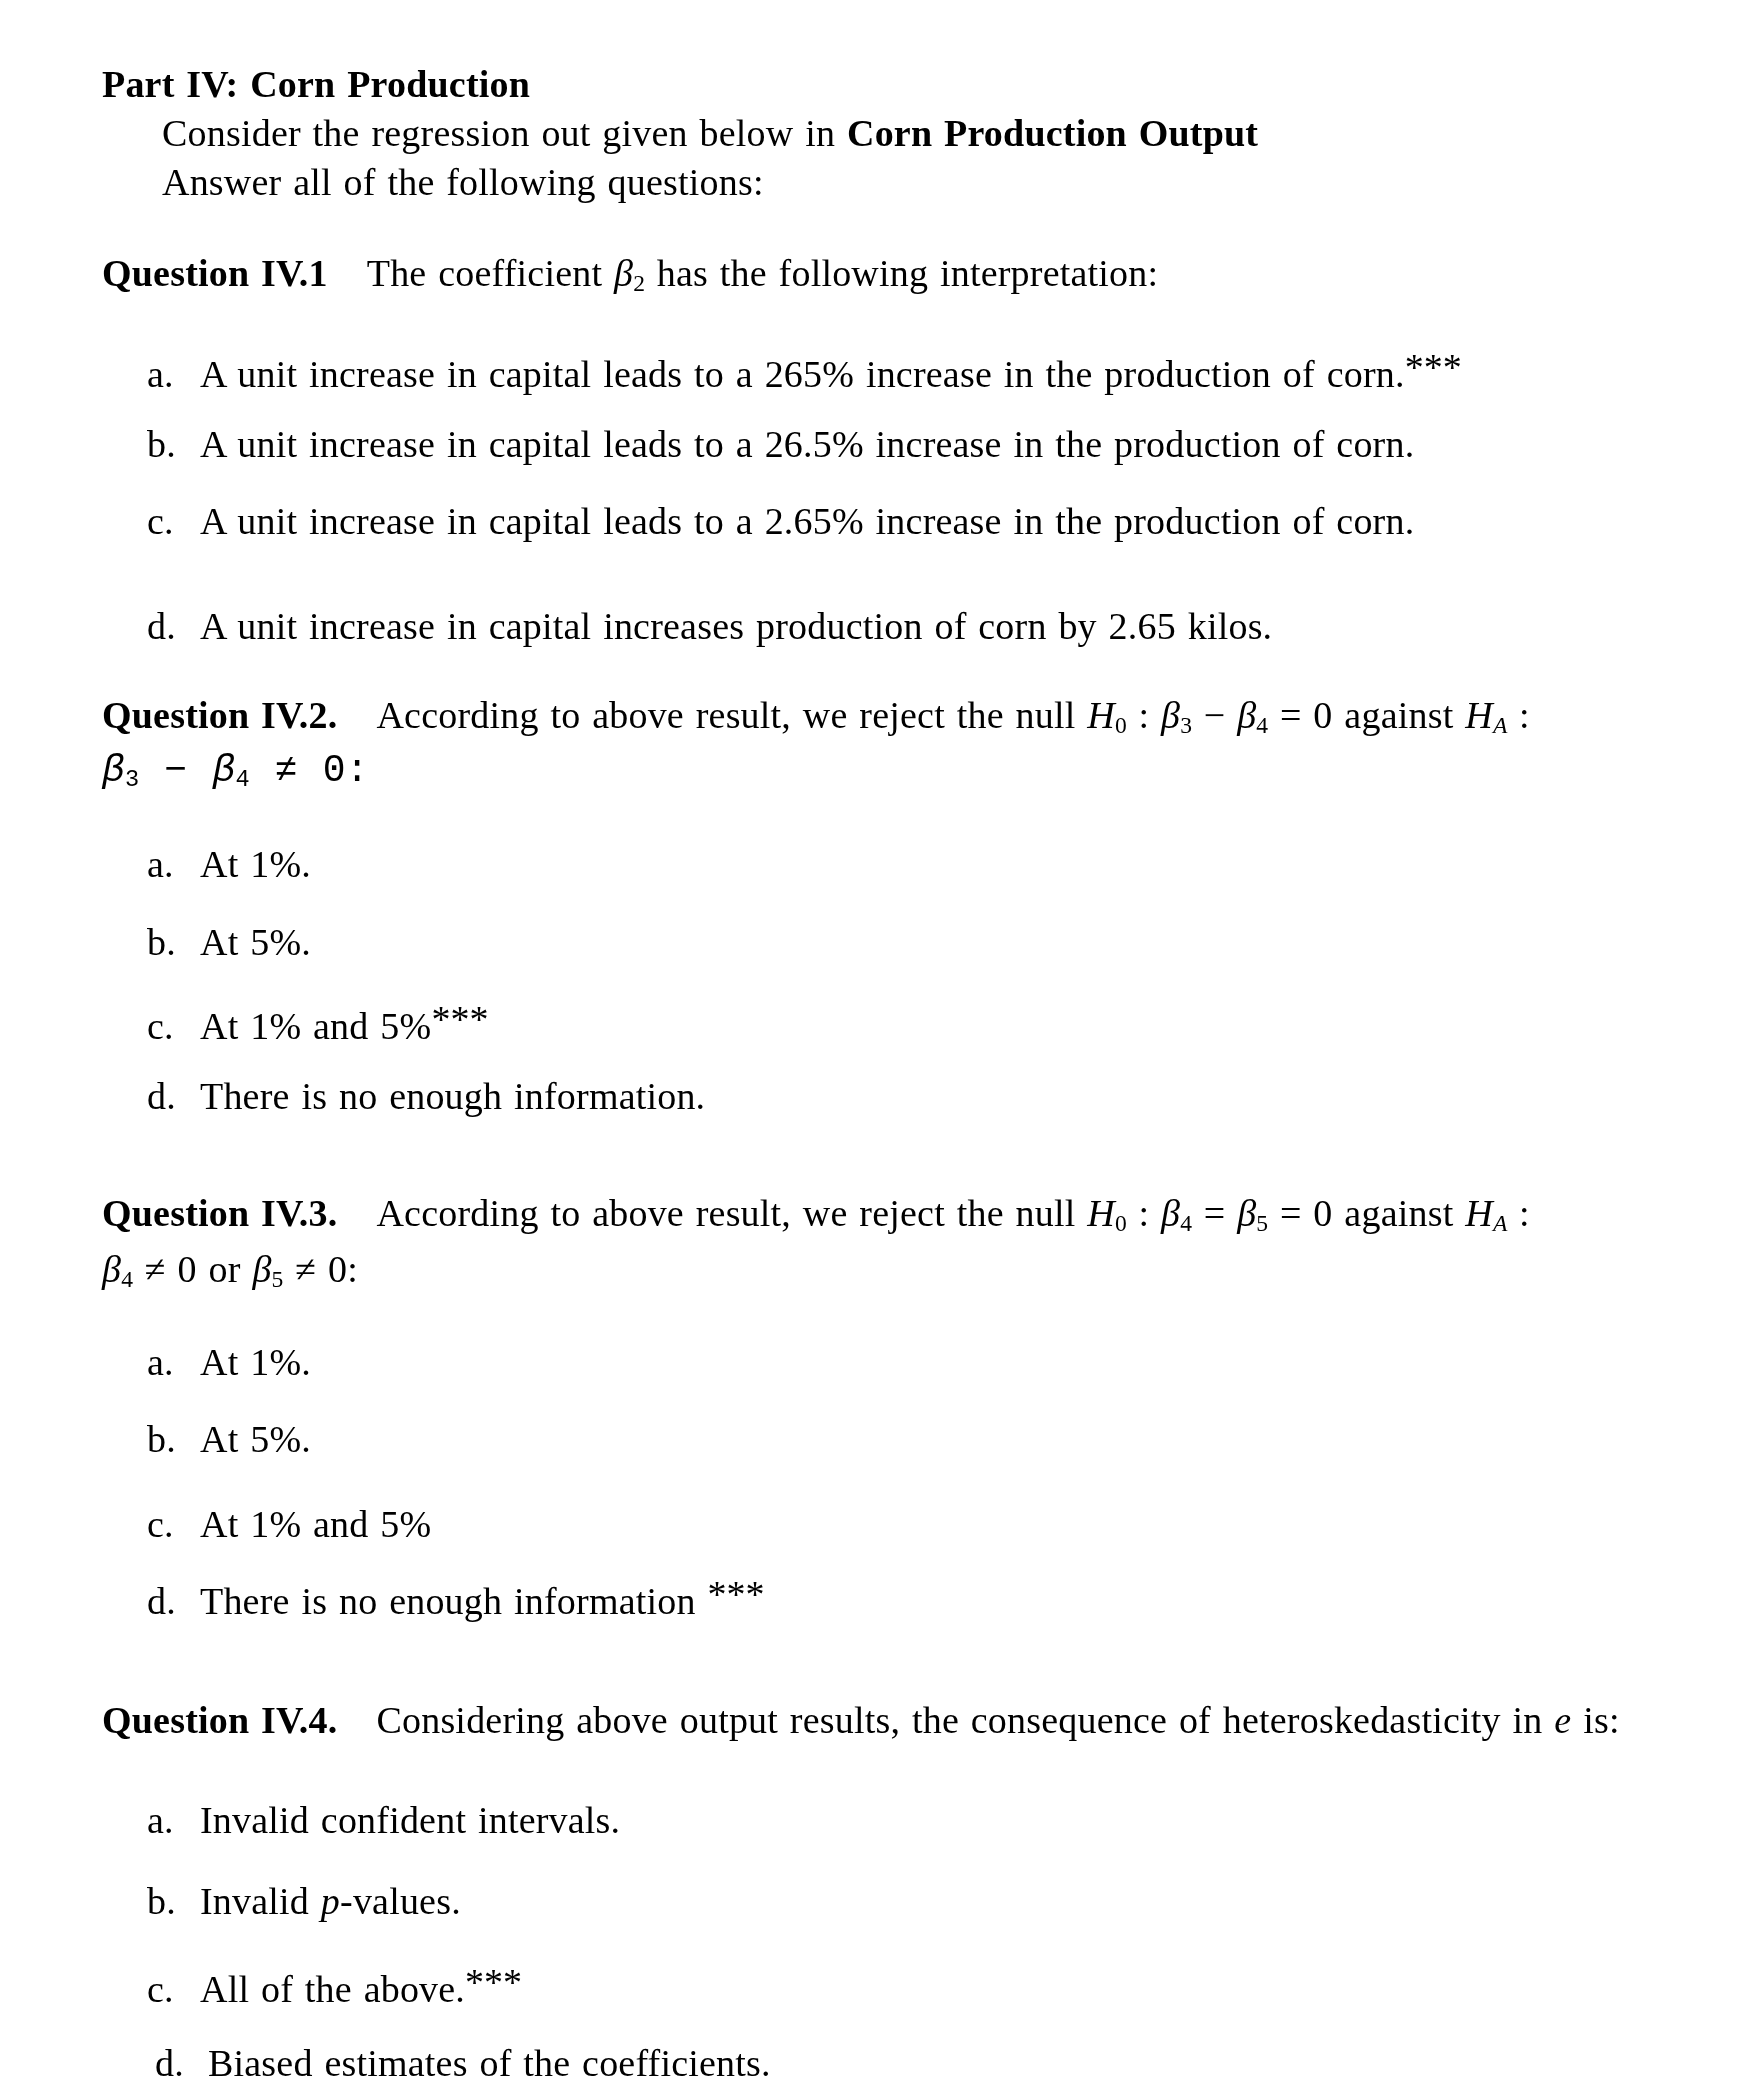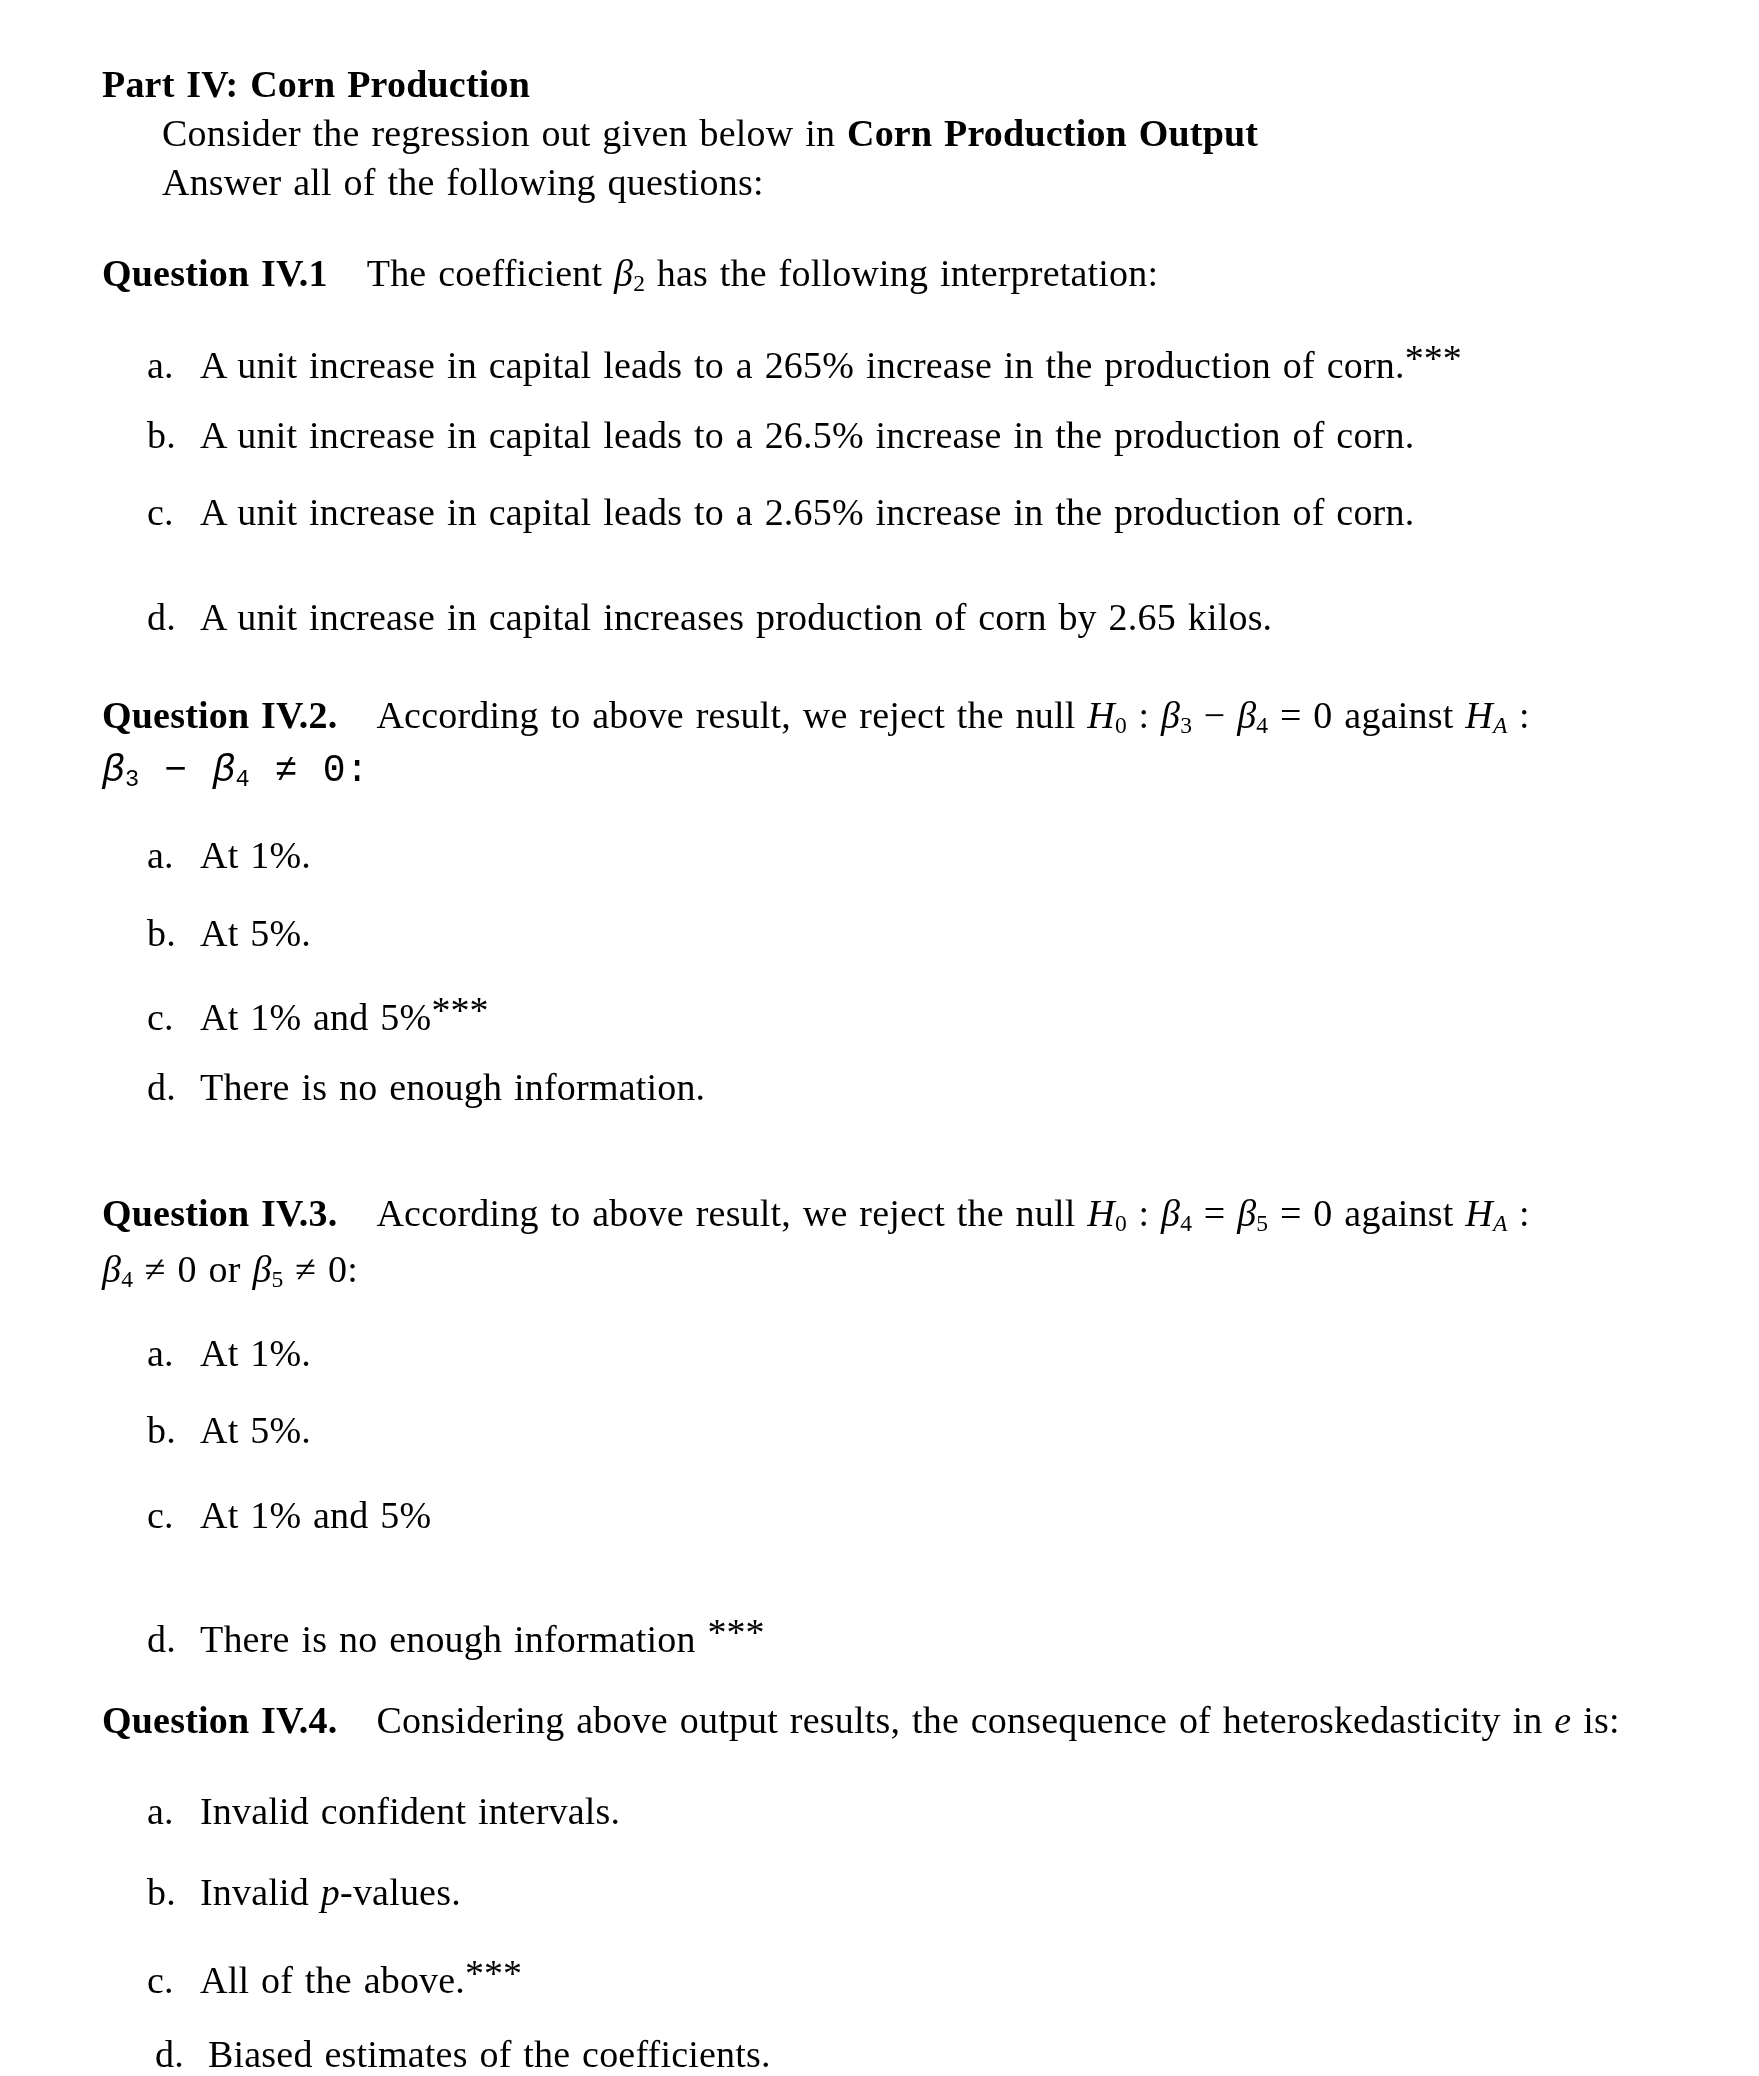--- a/index.html
+++ b/index.html
@@ -33,21 +33,21 @@
     font-size: 62%;
     vertical-align: -0.22em;
     letter-spacing: 0;
     line-height: 0;
   }
   sub.it { font-style: italic; }
   .opt {
     position: absolute;
     left: 147px;
     white-space: nowrap;
-    line-height: 46px;
+    line-height: 64px;
     letter-spacing: 0.2px;
     word-spacing: 2.1px;
   }
   .marker {
     display: inline-block;
     width: 53px;
   }
   .stars {
     vertical-align: 0.18em;
     letter-spacing: 0;
@@ -110,21 +110,21 @@
 
 <div class="opt" style="top:1330px;">
   <span class="marker">a.</span><span>At 1%.</span>
 </div>
 <div class="opt" style="top:1407px;">
   <span class="marker">b.</span><span>At 5%.</span>
 </div>
 <div class="opt" style="top:1484px;margin-top:8px;">
   <span class="marker">c.</span><span>At 1% and 5%</span>
 </div>
-<div class="opt" style="top:1562px;margin-top:47px;">
+<div class="opt" style="top:1562px;">
   <span class="marker">d.</span><span>There is no enough information </span><span class="stars">***</span>
 </div>
 
 <div class="line" style="left:102px; top:1697px;">
   <span class="qlabel">Question IV.4.</span><span>Considering above output results, the consequence of heteroskedasticity in </span><span class="mi">e</span><span> is:</span>
 </div>
 
 <div class="opt" style="top:1788px;">
   <span class="marker">a.</span><span>Invalid confident intervals.</span>
 </div>

